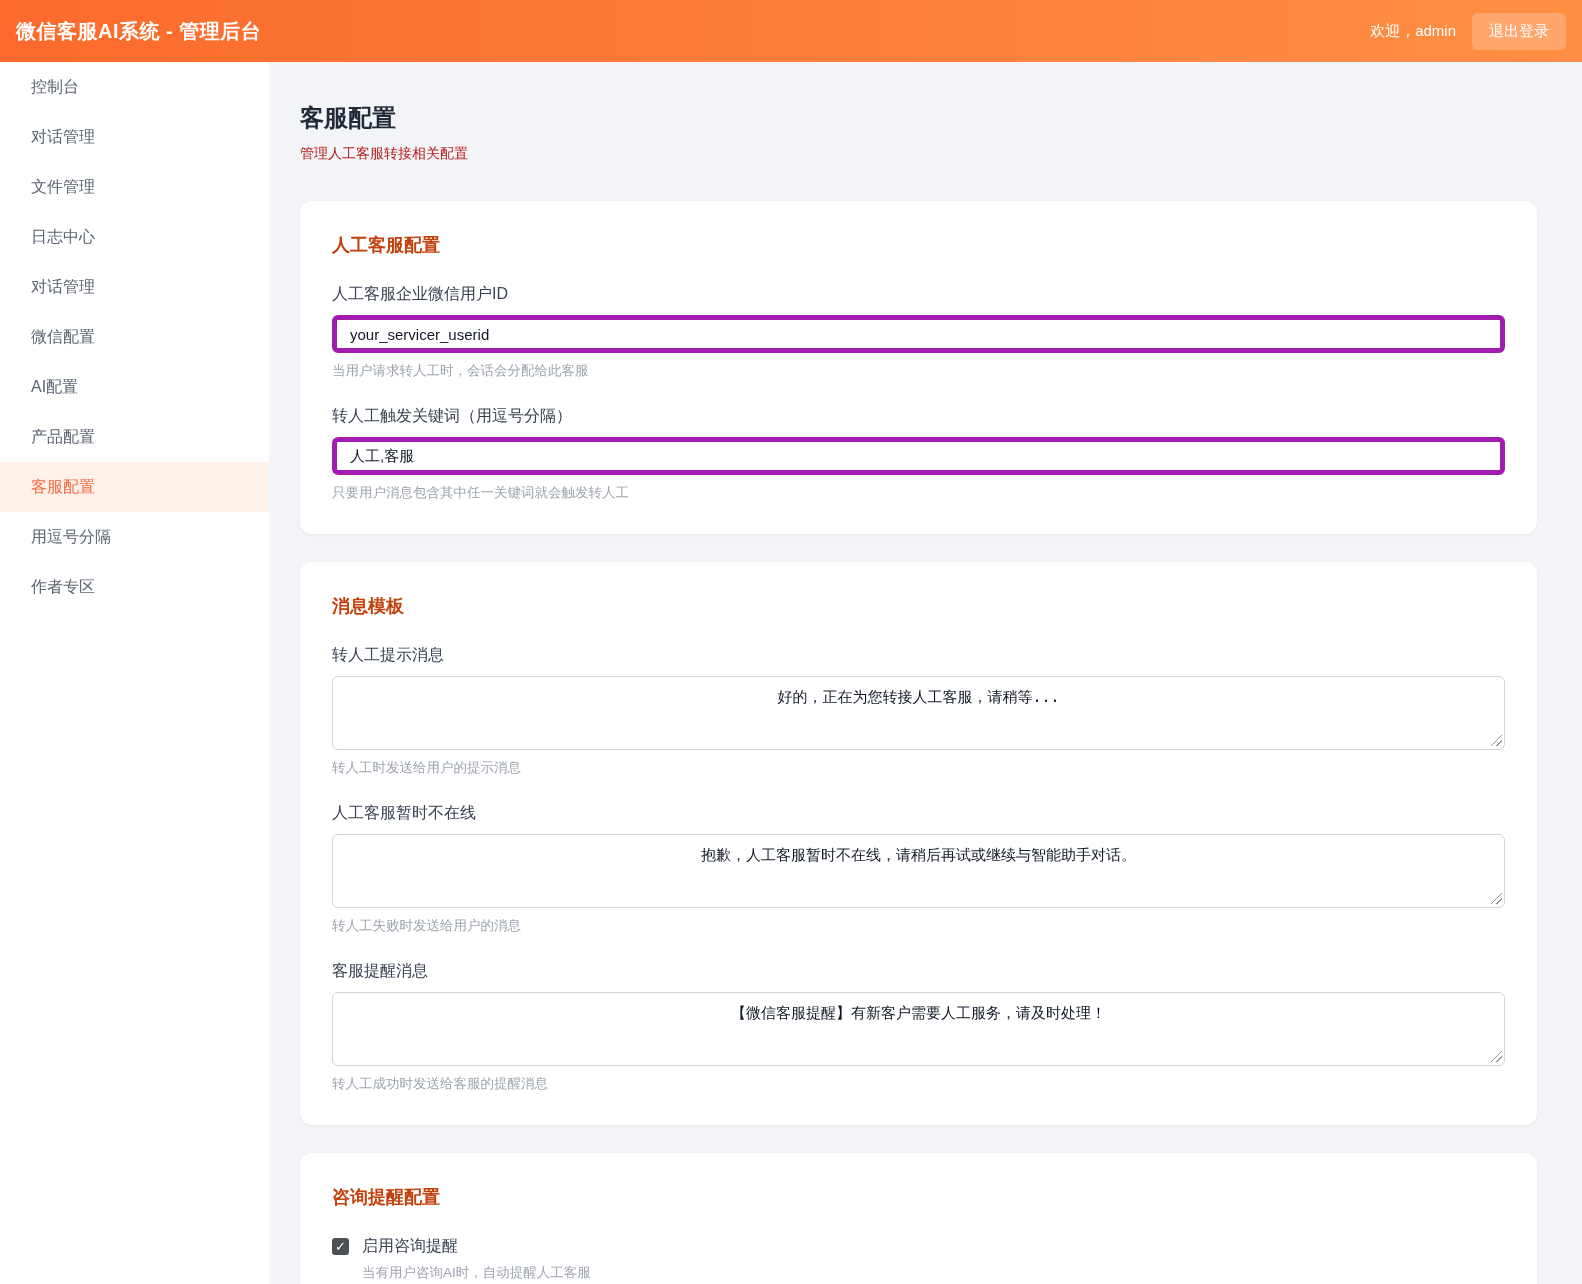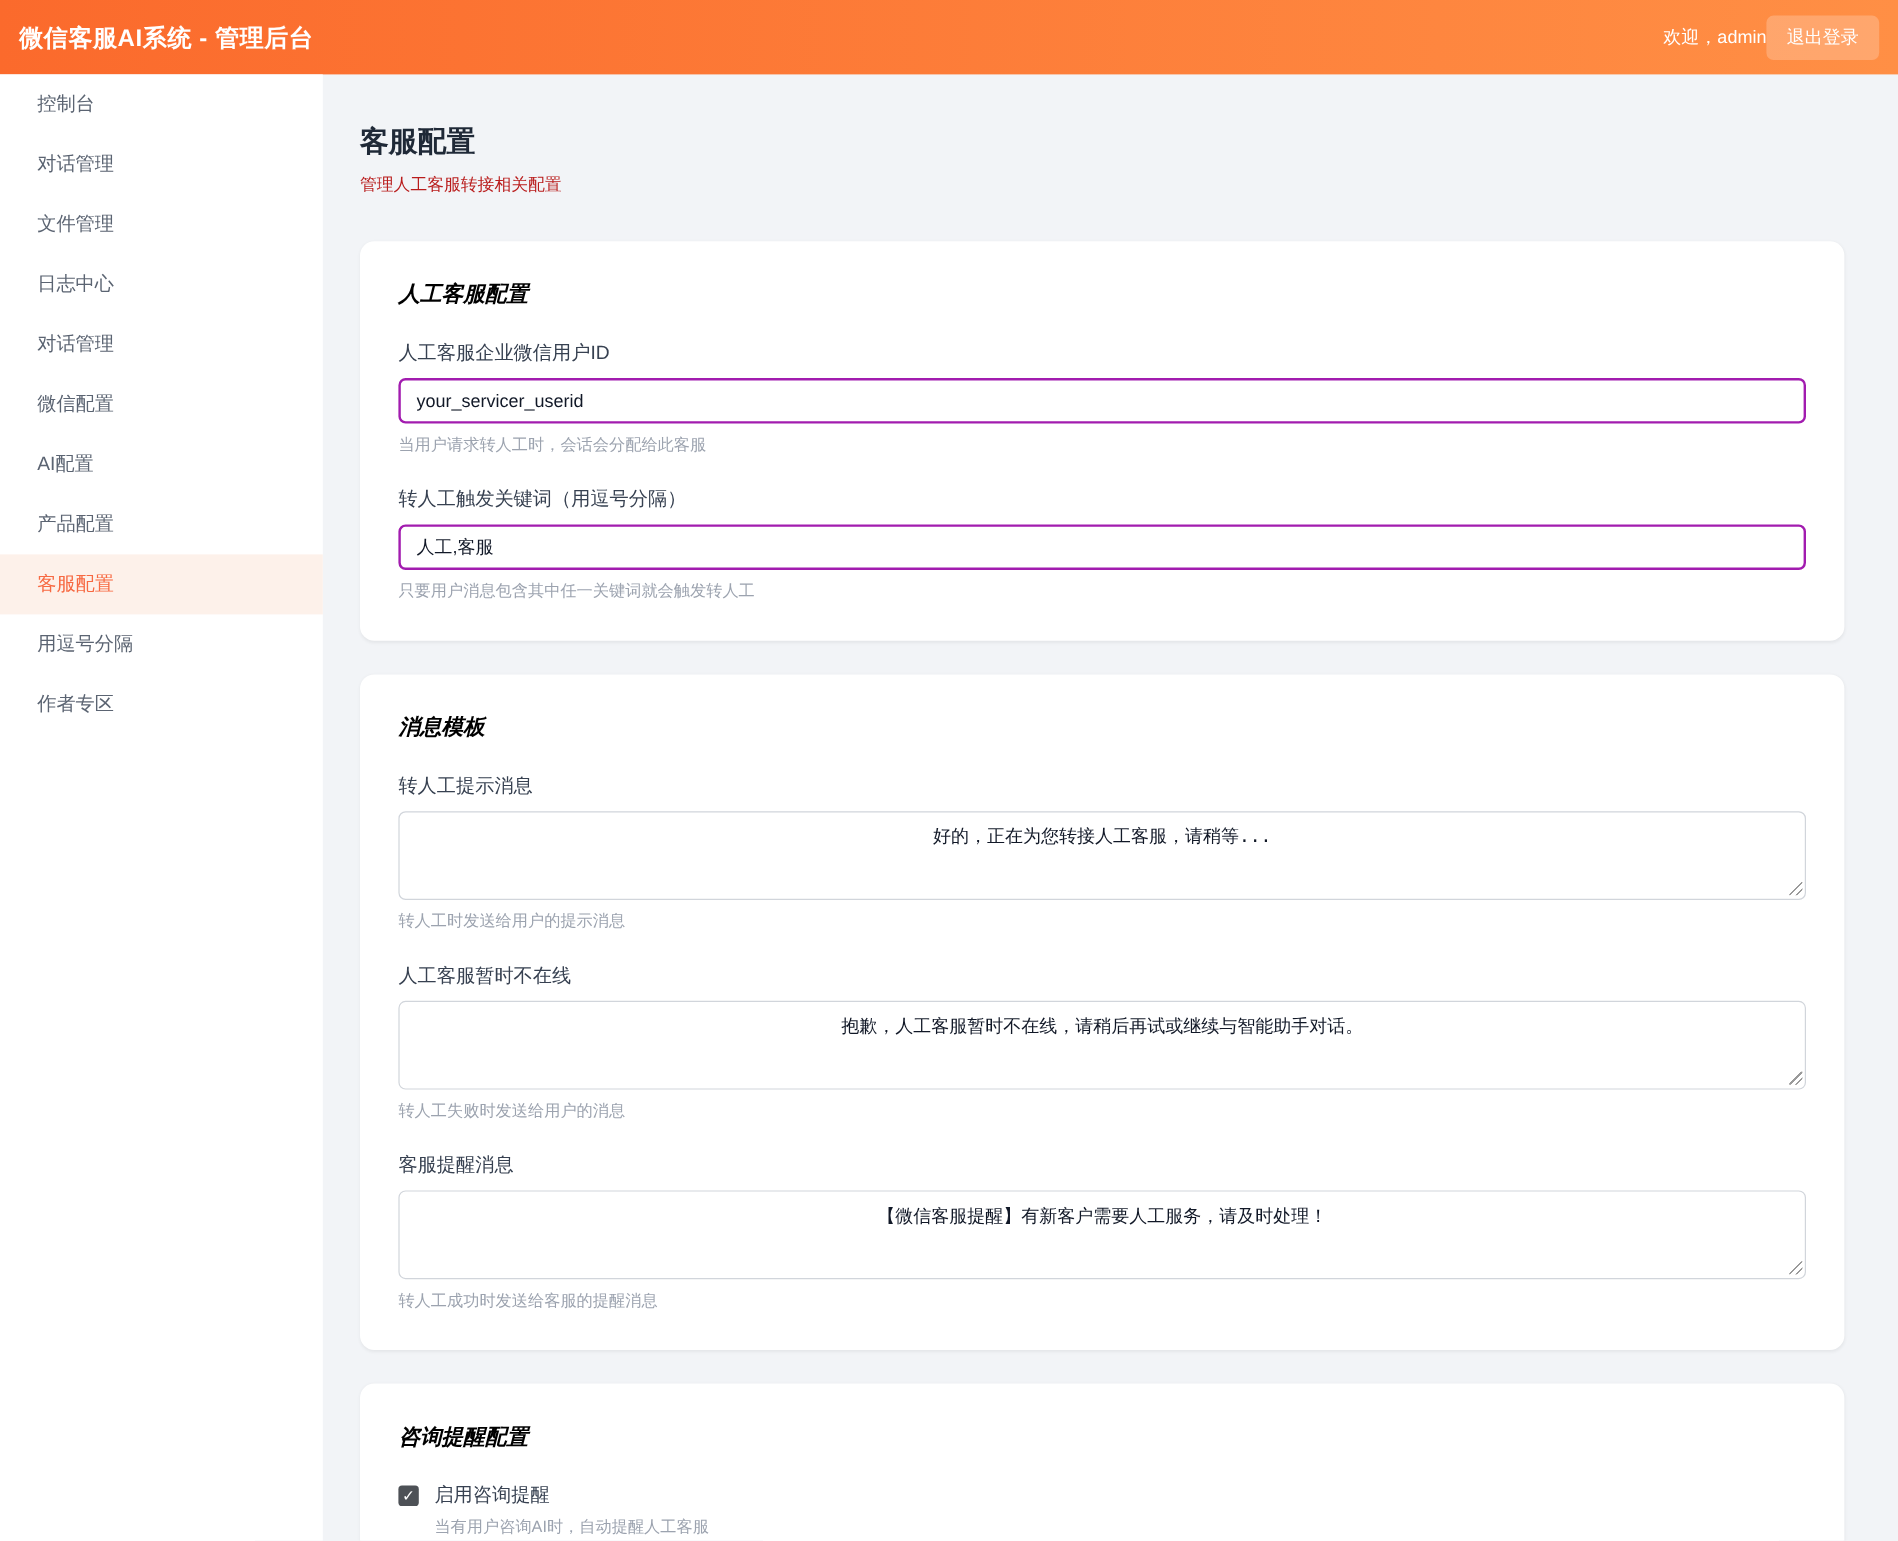--- a/index.html
+++ b/index.html
@@ -18,20 +18,21 @@
     padding:0 16px;
   }
   .app-title { color:#fff; font-size:20px; font-weight:bold; letter-spacing:.5px; }
   .topbar-right { display:flex; align-items:center; }
   .welcome { color:#fff; font-size:15px; }
   .logout-btn {
     background:rgba(255,255,255,.22);
     color:#fff; border:none; font-size:15px;
     padding:9px 17px; border-radius:6px; cursor:pointer;
     font-family:Liberation Sans, sans-serif;
+    margin-left:16px;
   }
 
   
   .layout { display:flex; height:1222px; }
 
   .sidebar {
     width:269px; background:#fff; flex:none;
   }
   .nav-item {
     height:50px; display:flex; align-items:center;
@@ -45,29 +46,29 @@
     flex:1; padding:40px 45px 0 31px; overflow:hidden;
   }
   .page-title { font-size:24px; font-weight:bold; color:#1f2937; margin-bottom:11px; }
   .page-subtitle { font-size:14px; color:#b91c1c; margin-bottom:38px; }
 
   .card {
     background:#fff; border-radius:12px;
     box-shadow:0 1px 3px rgba(0,0,0,.06);
     padding:32px; margin-bottom:28px;
   }
-  .card-title { font-size:18px; font-weight:bold; color:#000000; margin-bottom:27px;font-style:italic; }
+  .card-title { font-size:18px; font-weight:bold; color:#c2410c; margin-bottom:27px; }
 
   .field-group { margin-bottom:26px; }
   .field-group:last-child { margin-bottom:0; }
   .field-label { display:block; font-size:16px; color:#374151; margin-bottom:10px; }
 
   .text-input {
     width:100%; height:38px;
-    border:2px solid #a21caf; border-radius:6px;
+    border:5px solid #a21caf; border-radius:6px;
     padding:0 13px; font-size:15px; color:#111827;
     font-family:"Liberation Sans","DejaVu Sans",sans-serif;
     background:#fff; outline:none;
   }
   .ta-wrap { position:relative; }
   .text-area {
     width:100%; height:74px; resize:none;
     border:1px solid #d1d5db; border-radius:6px;
     padding:11px 13px; font-size:15px; color:#111827;
     font-family:"DejaVu Sans Mono","Liberation Mono",monospace;

